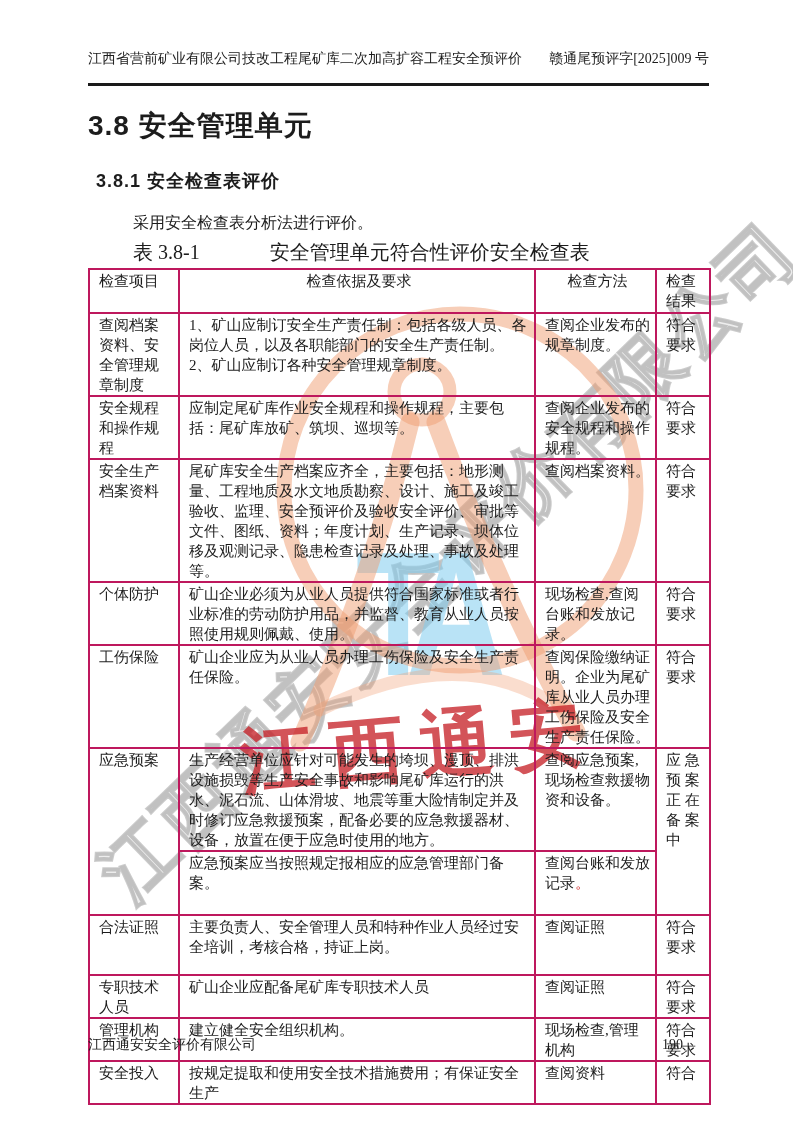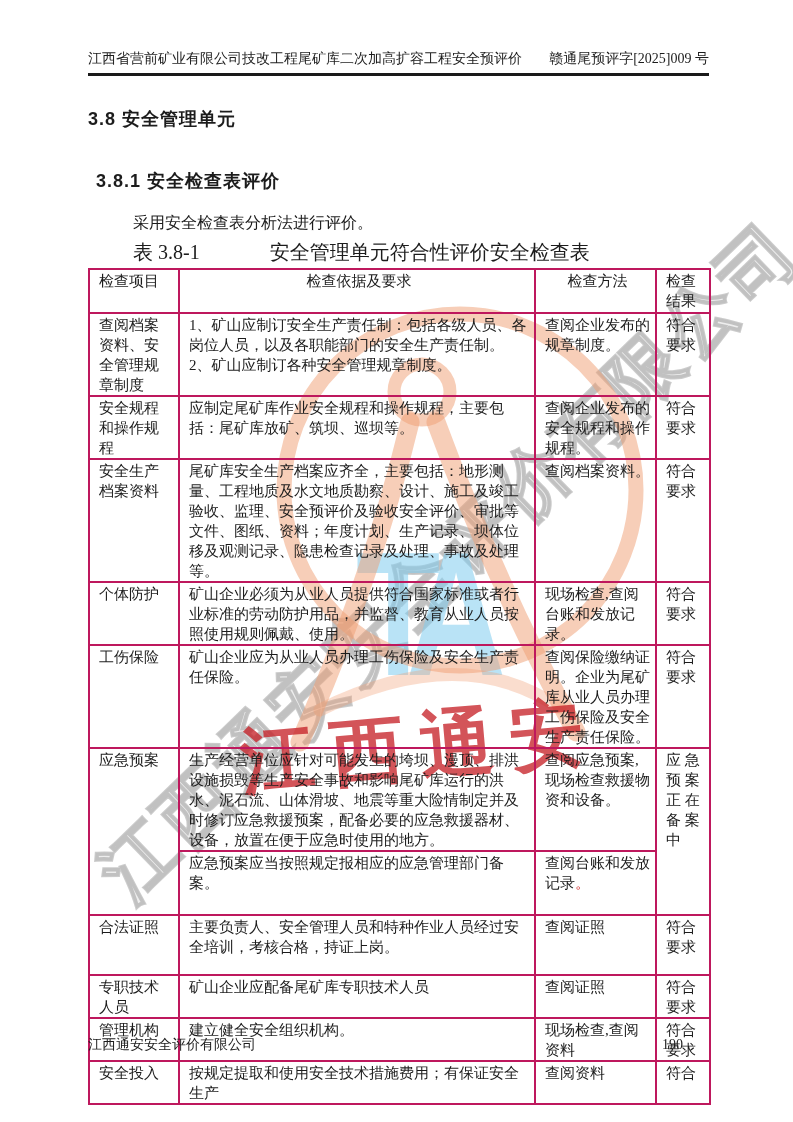--- a/index.html
+++ b/index.html
@@ -27,24 +27,24 @@
   .wm-red {
     position:absolute; left:240px; top:698px; font-size:74px; font-weight:bold;
     letter-spacing:16px; transform:rotate(-5deg); white-space:nowrap;
     color:rgba(198,36,42,0.78); font-family:"Liberation Serif", serif;
   }
   
   .content { position:absolute; inset:0; z-index:1; }
   .pg-header {
     position:absolute; left:88px; right:84px; top:50px;
     display:flex; justify-content:space-between; align-items:flex-start;
-    font-size:14px; line-height:18px; padding-bottom:5px;
+    font-size:14px; line-height:18px; padding-bottom:15px;
     border-bottom:3px solid #1a1a1a;
   }
-  .h1 { position:absolute; left:88px; top:107px; font-size:18px; font-weight:bold;
+  .h1 { position:absolute; left:88px; top:107px; font-size:28px; font-weight:bold;
         font-family:"Liberation Sans", sans-serif; letter-spacing:1px; }
   .h2 { position:absolute; left:88px; top:169px; font-size:18px; font-weight:bold;
         font-family:"Liberation Sans", sans-serif; letter-spacing:1px;margin-left:8px; }
   .para { position:absolute; left:133px; top:212px; font-size:16px; line-height:21px;text-align:center; }
   .caption { position:absolute; left:133px; top:242px; font-size:20px; line-height:21px;
              display:flex; gap:70px; }
   table.checklist {
     position:absolute; left:88px; top:268px; width:621px;
     border-collapse:collapse; table-layout:fixed;
     font-size:15px; line-height:20px; background:transparent;
@@ -167,21 +167,21 @@
       <tr style="height:38px">
         <td class="pre">专职技术
 人员</td>
         <td class="v-mid">矿山企业应配备尾矿库专职技术人员</td>
         <td>查阅证照</td>
         <td>符合要求</td>
       </tr>
       <tr style="height:42px">
         <td>管理机构</td>
         <td>建立健全安全组织机构。</td>
-        <td>现场检查,查阅资料</td>
+        <td>现场检查,管理机构</td>
         <td>符合要求</td>
       </tr>
       <tr style="height:31px">
         <td>安全投入</td>
         <td>按规定提取和使用安全技术措施费用；有保证安全生产</td>
         <td>查阅资料</td>
         <td>符合</td>
       </tr>
     </tbody>
       </table>

